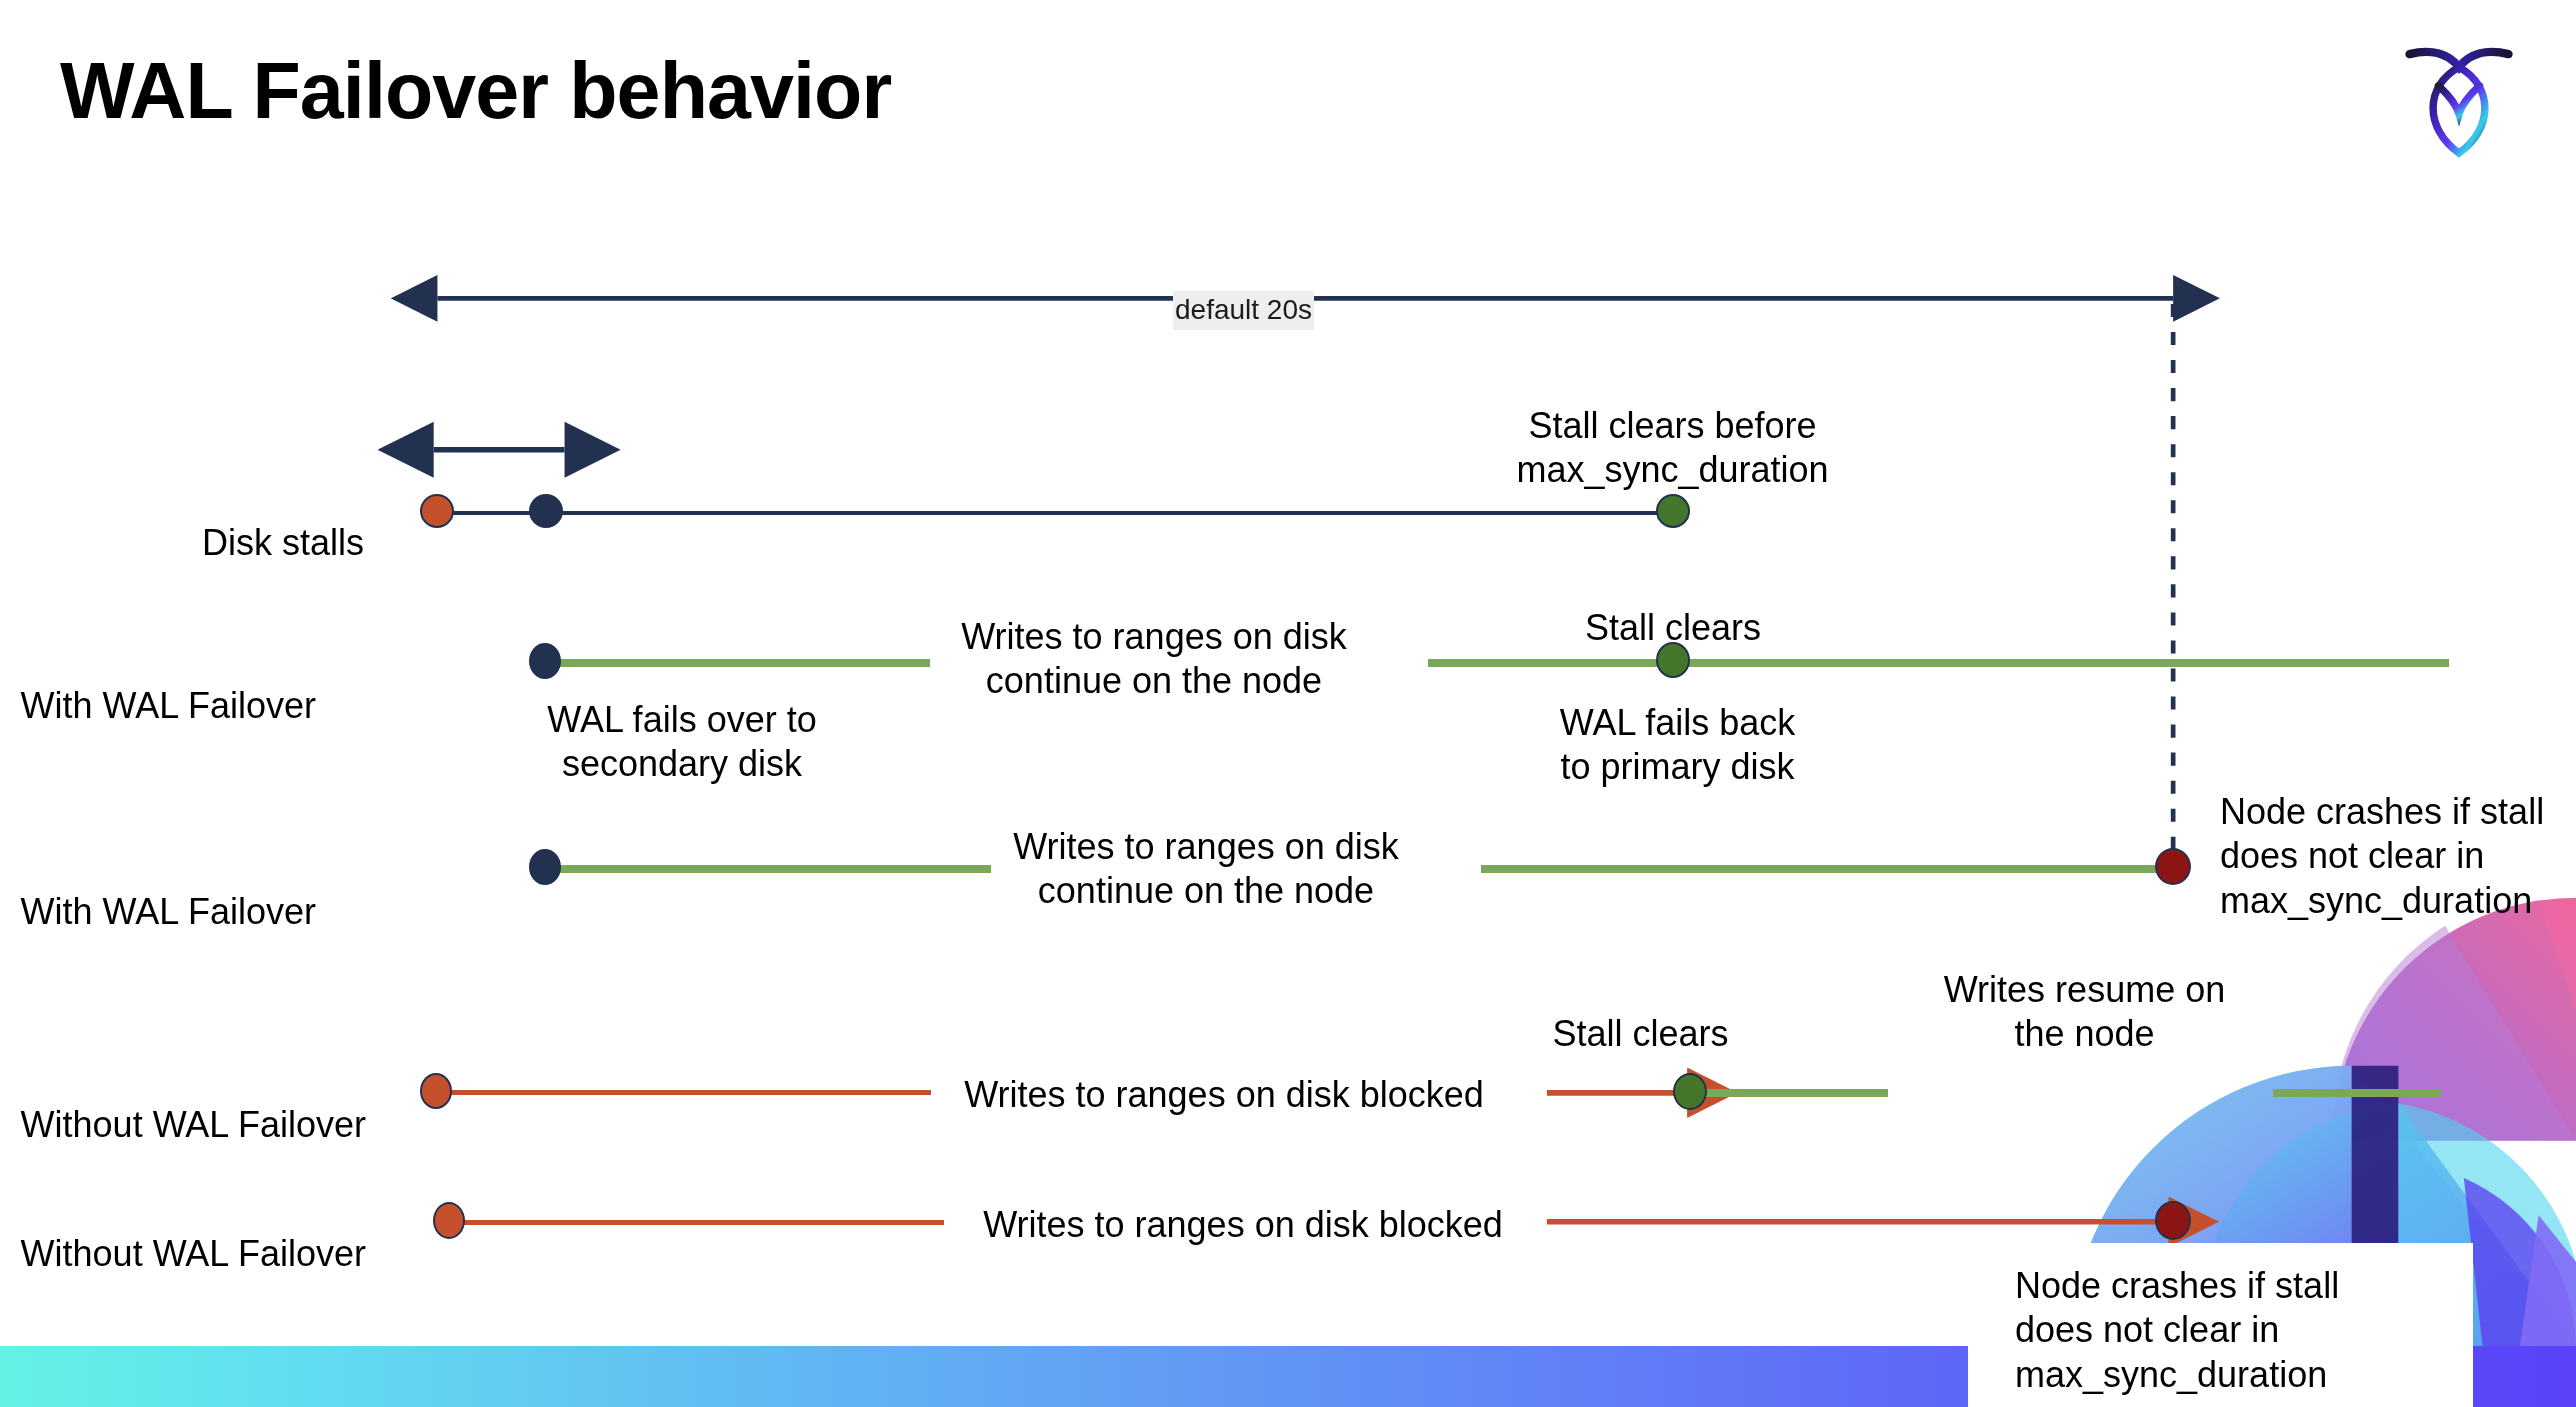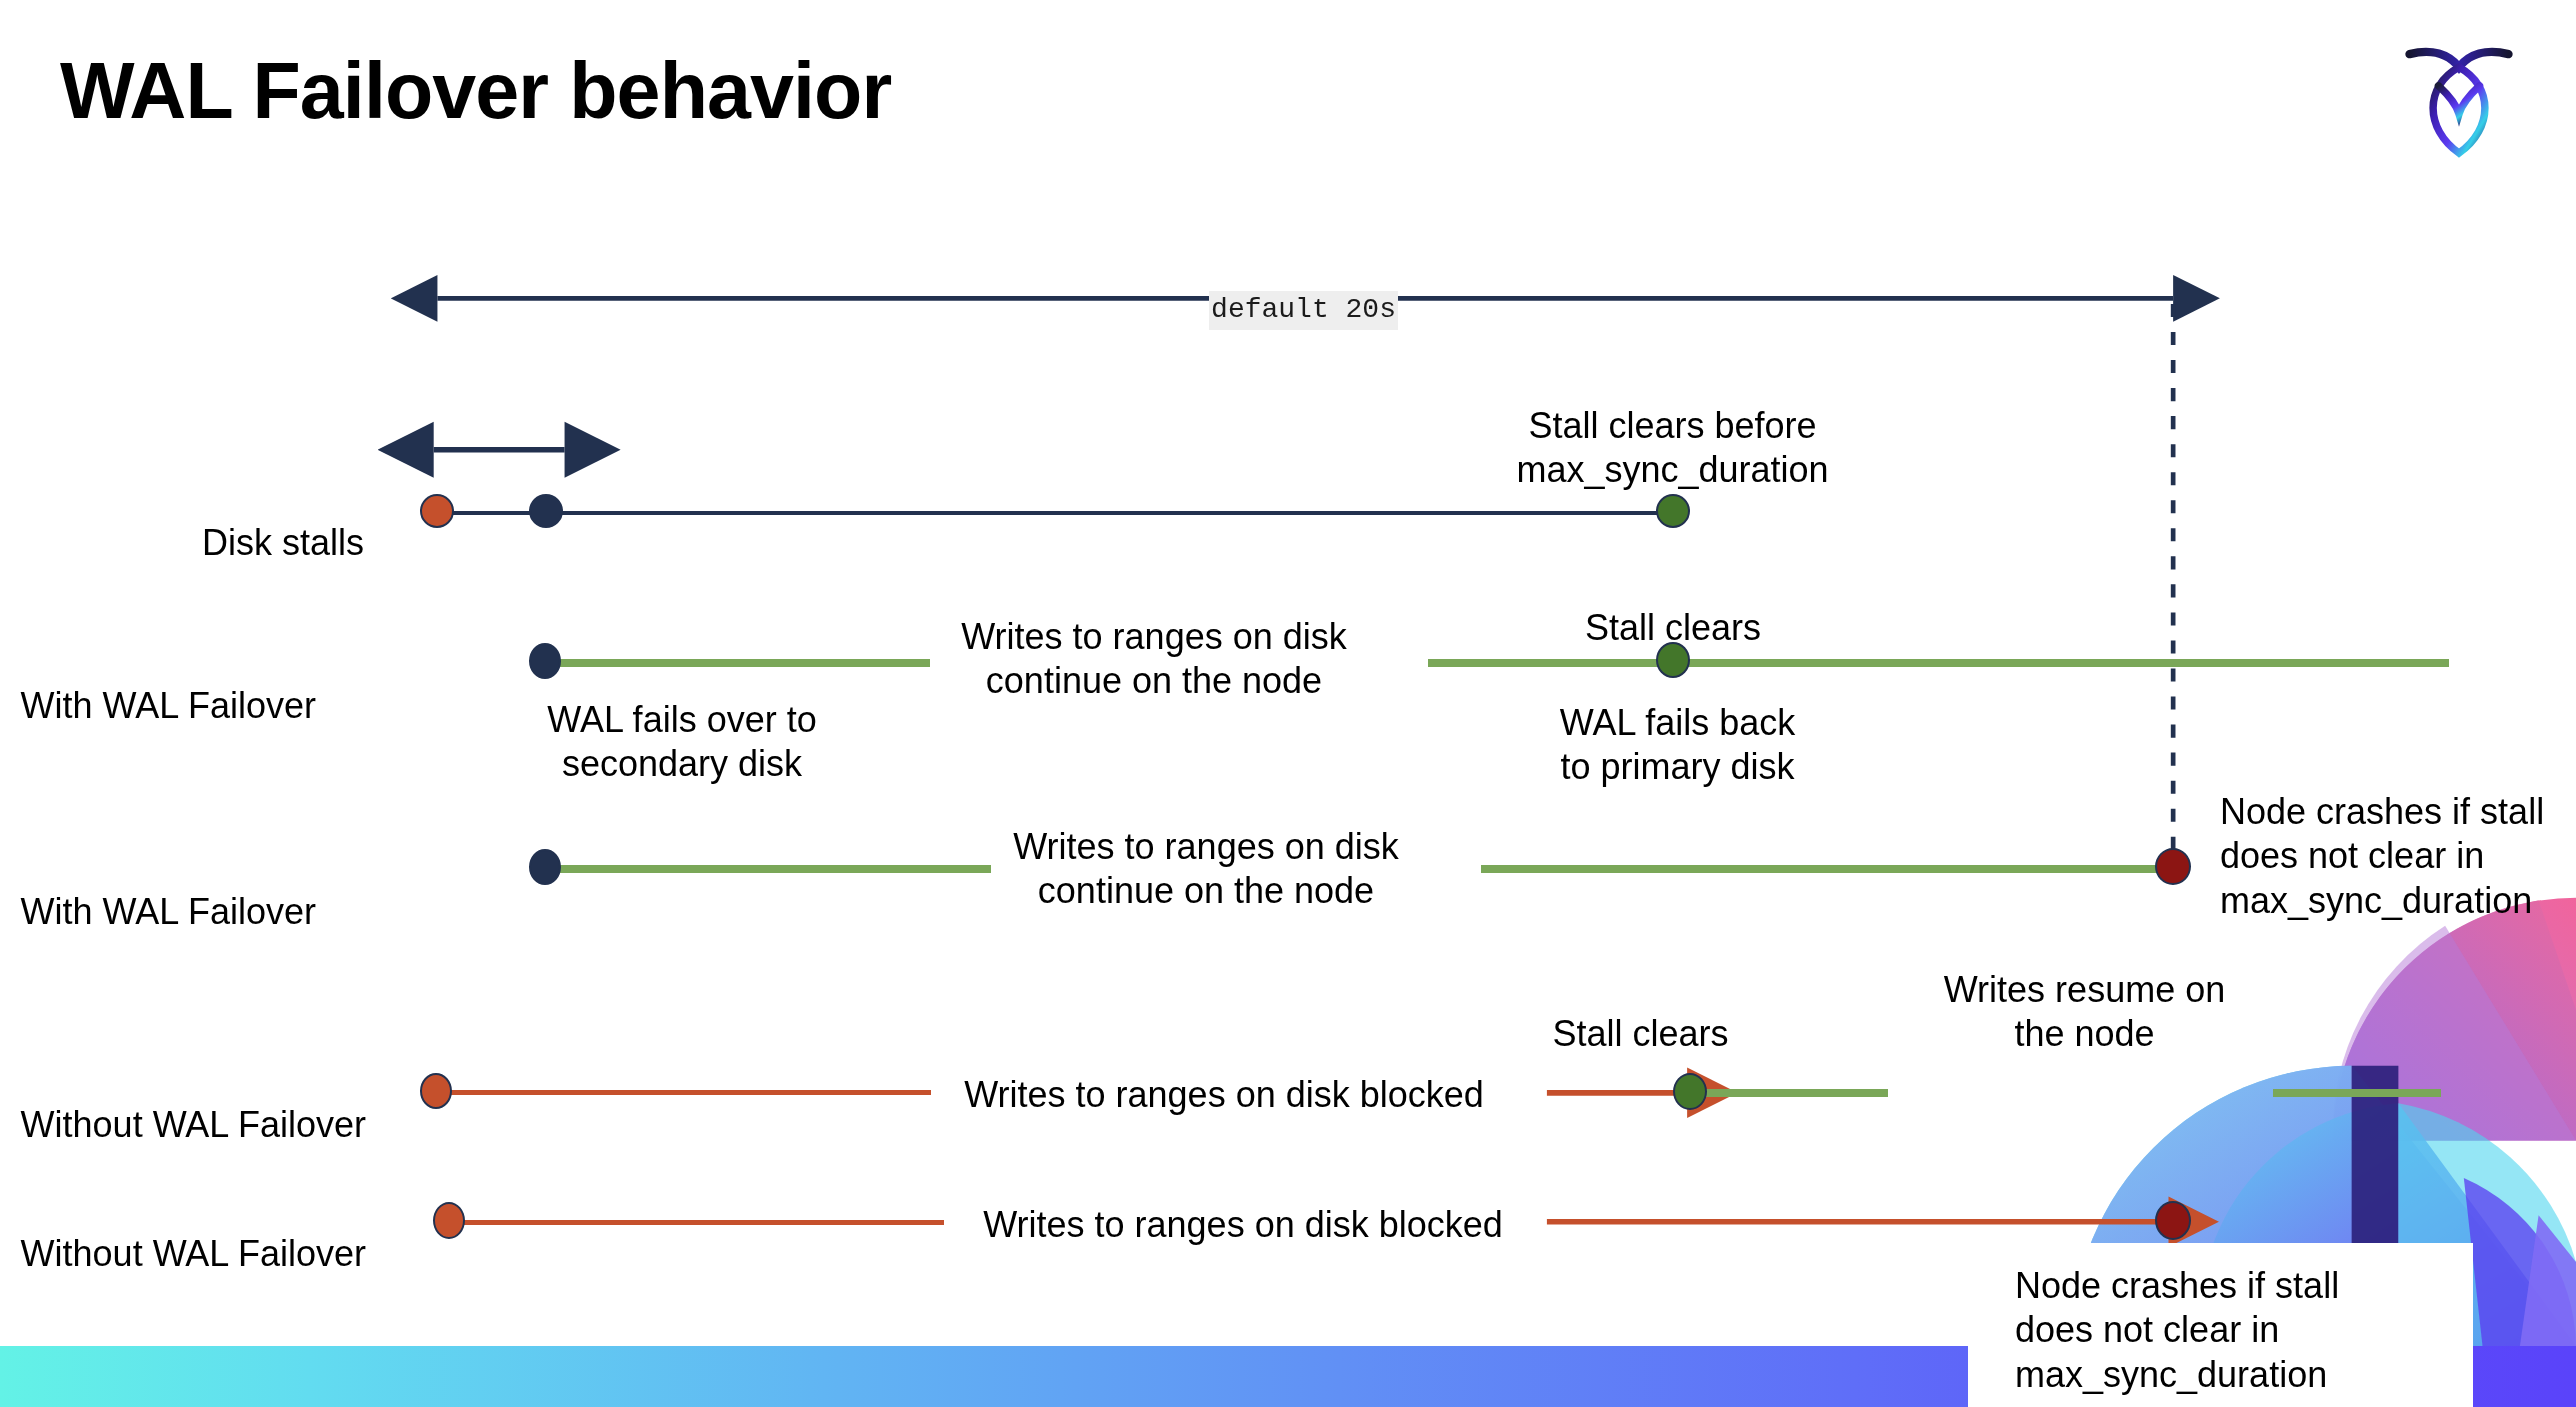--- a/index.html
+++ b/index.html
@@ -57,21 +57,21 @@
     left: 0;
     bottom: 0;
     width: 2576px;
     height: 62px;
     background: linear-gradient(90deg, #63f2e6 0%, #62dcf0 12%, #61b5f3 32%, #6190f5 52%, #5f6ef8 72%, #5b4df9 90%, #5a43fa 100%);
   }
 
   
   .code-chip {
     position: absolute;
-    font-family: Liberation Mono, monospace;
+    font-family: Liberation Sans, sans-serif;
     font-size: 28px;
     line-height: 1.32;
     color: #1b1b1b;
     white-space: pre;
   }
   .code-chip span {
     background: #eeeeee;
     display: inline-block;
     padding: 0.9px 1.9px;
   }

